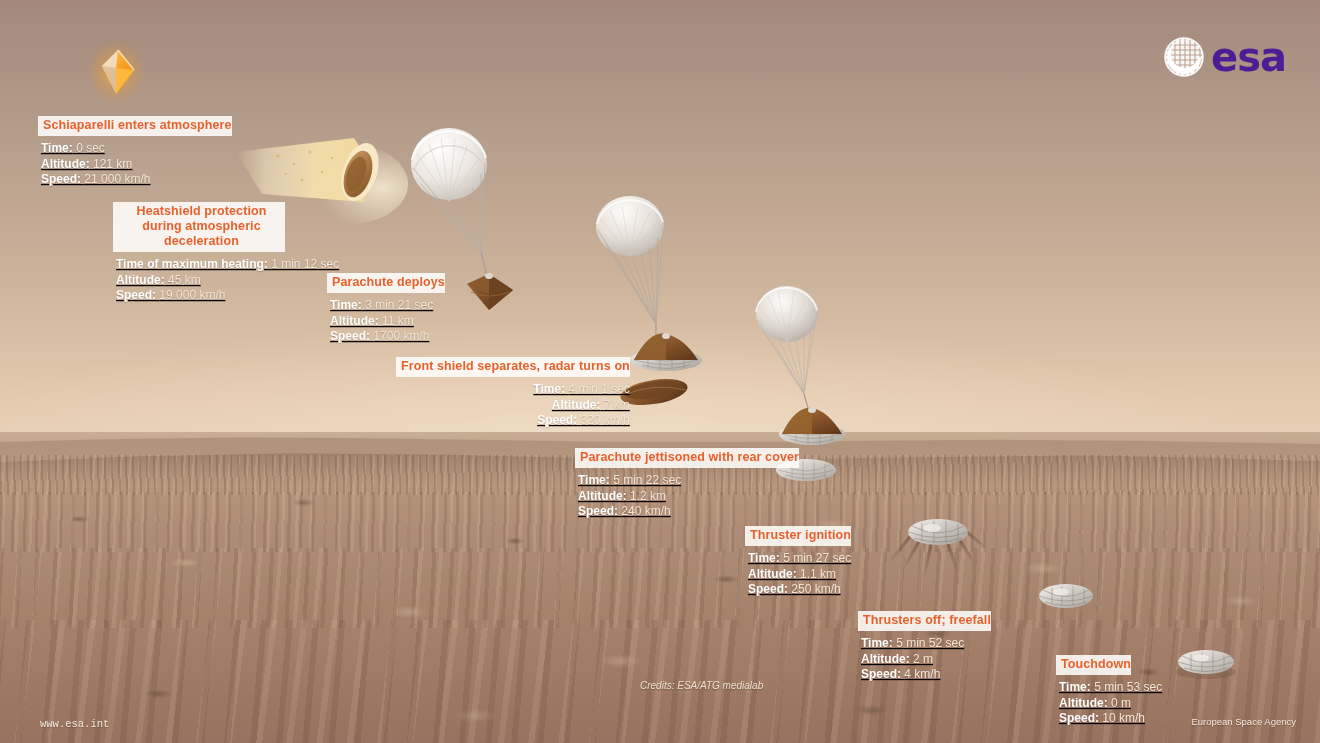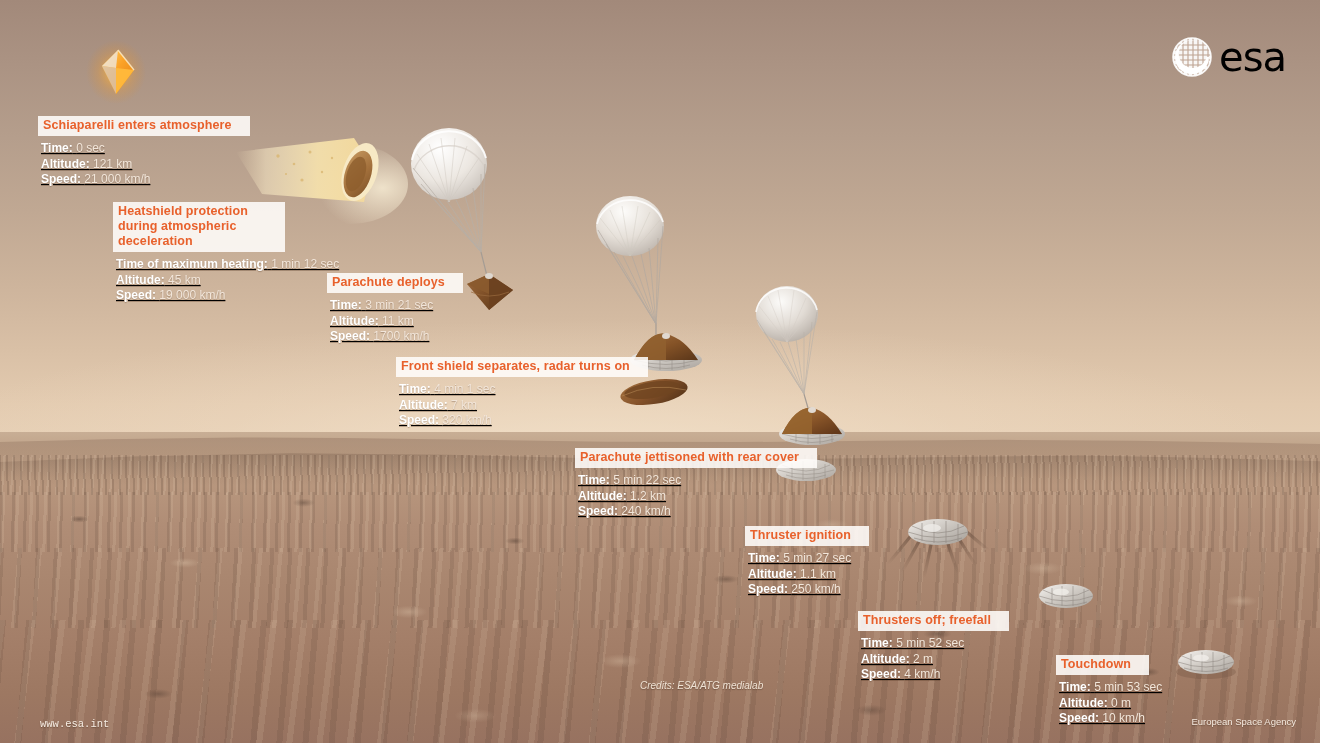--- a/index.html
+++ b/index.html
@@ -106,42 +106,42 @@
   
   .callout{position:absolute;}
   .callout .title{
     display:inline-block;
     background:rgba(255,253,250,.88);
     color:#e8612c;
     font-weight:bold;
     font-size:12.5px;
     line-height:15px;
     letter-spacing:.1px;
-    padding:2px 18px 3px 5px;
+    padding:2px 0 3px 5px;
     white-space:nowrap;
   }
-  .callout .title.two-line{white-space:normal;max-width:172px;}
+  .callout .title.two-line{white-space:normal;max-width:172px;text-align:center;}
   .callout .rows{margin-top:5px;padding-left:3px;text-decoration:underline;}
   .callout .row{
     font-size:12px;line-height:15.5px;
     color:#f2e6da;
     white-space:nowrap;
     text-shadow:0 1px 1px rgba(90,60,40,.35);
   }
   .callout .row b{color:#ffffff;font-weight:bold;}
 
   
   .craft{position:absolute;}
 
   .svg-wrap{display:block;overflow:visible;}
 
   
   .esa-logo{position:absolute;right:34px;top:34px;display:flex;align-items:center;gap:4px;}
   .esa-word{
-    color:#000000;font-size:40px;line-height:40px;font-weight:normal;
+    color:#4c1d95;font-size:40px;line-height:40px;font-weight:bold;
     letter-spacing:-1px;font-family:"DejaVu Sans",sans-serif;
   }
 
   
   .foot{position:absolute;font-size:10.5px;color:#f6ece2;text-shadow:0 1px 1px rgba(80,55,40,.5);}
   .foot-url{left:40px;top:718px;font-family:Liberation Mono, monospace;}
   .foot-credit{left:640px;top:680px;font-style:italic;font-size:10px;color:#efe2d4;}
   .foot-esa{right:24px;top:716px;font-size:9.5px;color:#f4e9de;}
 </style>
 </head>
@@ -474,21 +474,21 @@
 
   <div class="callout" style="left:327px;top:272px;">
     <span class="title">Parachute deploys</span>
     <div class="rows">
       <div class="row"><b>Time:</b> <span>3 min 21 sec</span></div>
       <div class="row"><b>Altitude:</b> <span>11 km</span></div>
       <div class="row"><b>Speed:</b> <span>1700 km/h</span></div>
     </div>
   </div>
 
-  <div class="callout" style="left:396px;top:356px;">
+  <div class="callout" style="left:396px;top:356px;text-align:right;">
     <span class="title">Front shield separates, radar turns on</span>
     <div class="rows">
       <div class="row"><b>Time:</b> <span>4 min 1 sec</span></div>
       <div class="row"><b>Altitude:</b> <span>7 km</span></div>
       <div class="row"><b>Speed:</b> <span>320 km/h</span></div>
     </div>
   </div>
 
   <div class="callout" style="left:535px;top:447px;margin-left:40px;">
     <span class="title">Parachute jettisoned with rear cover</span>

